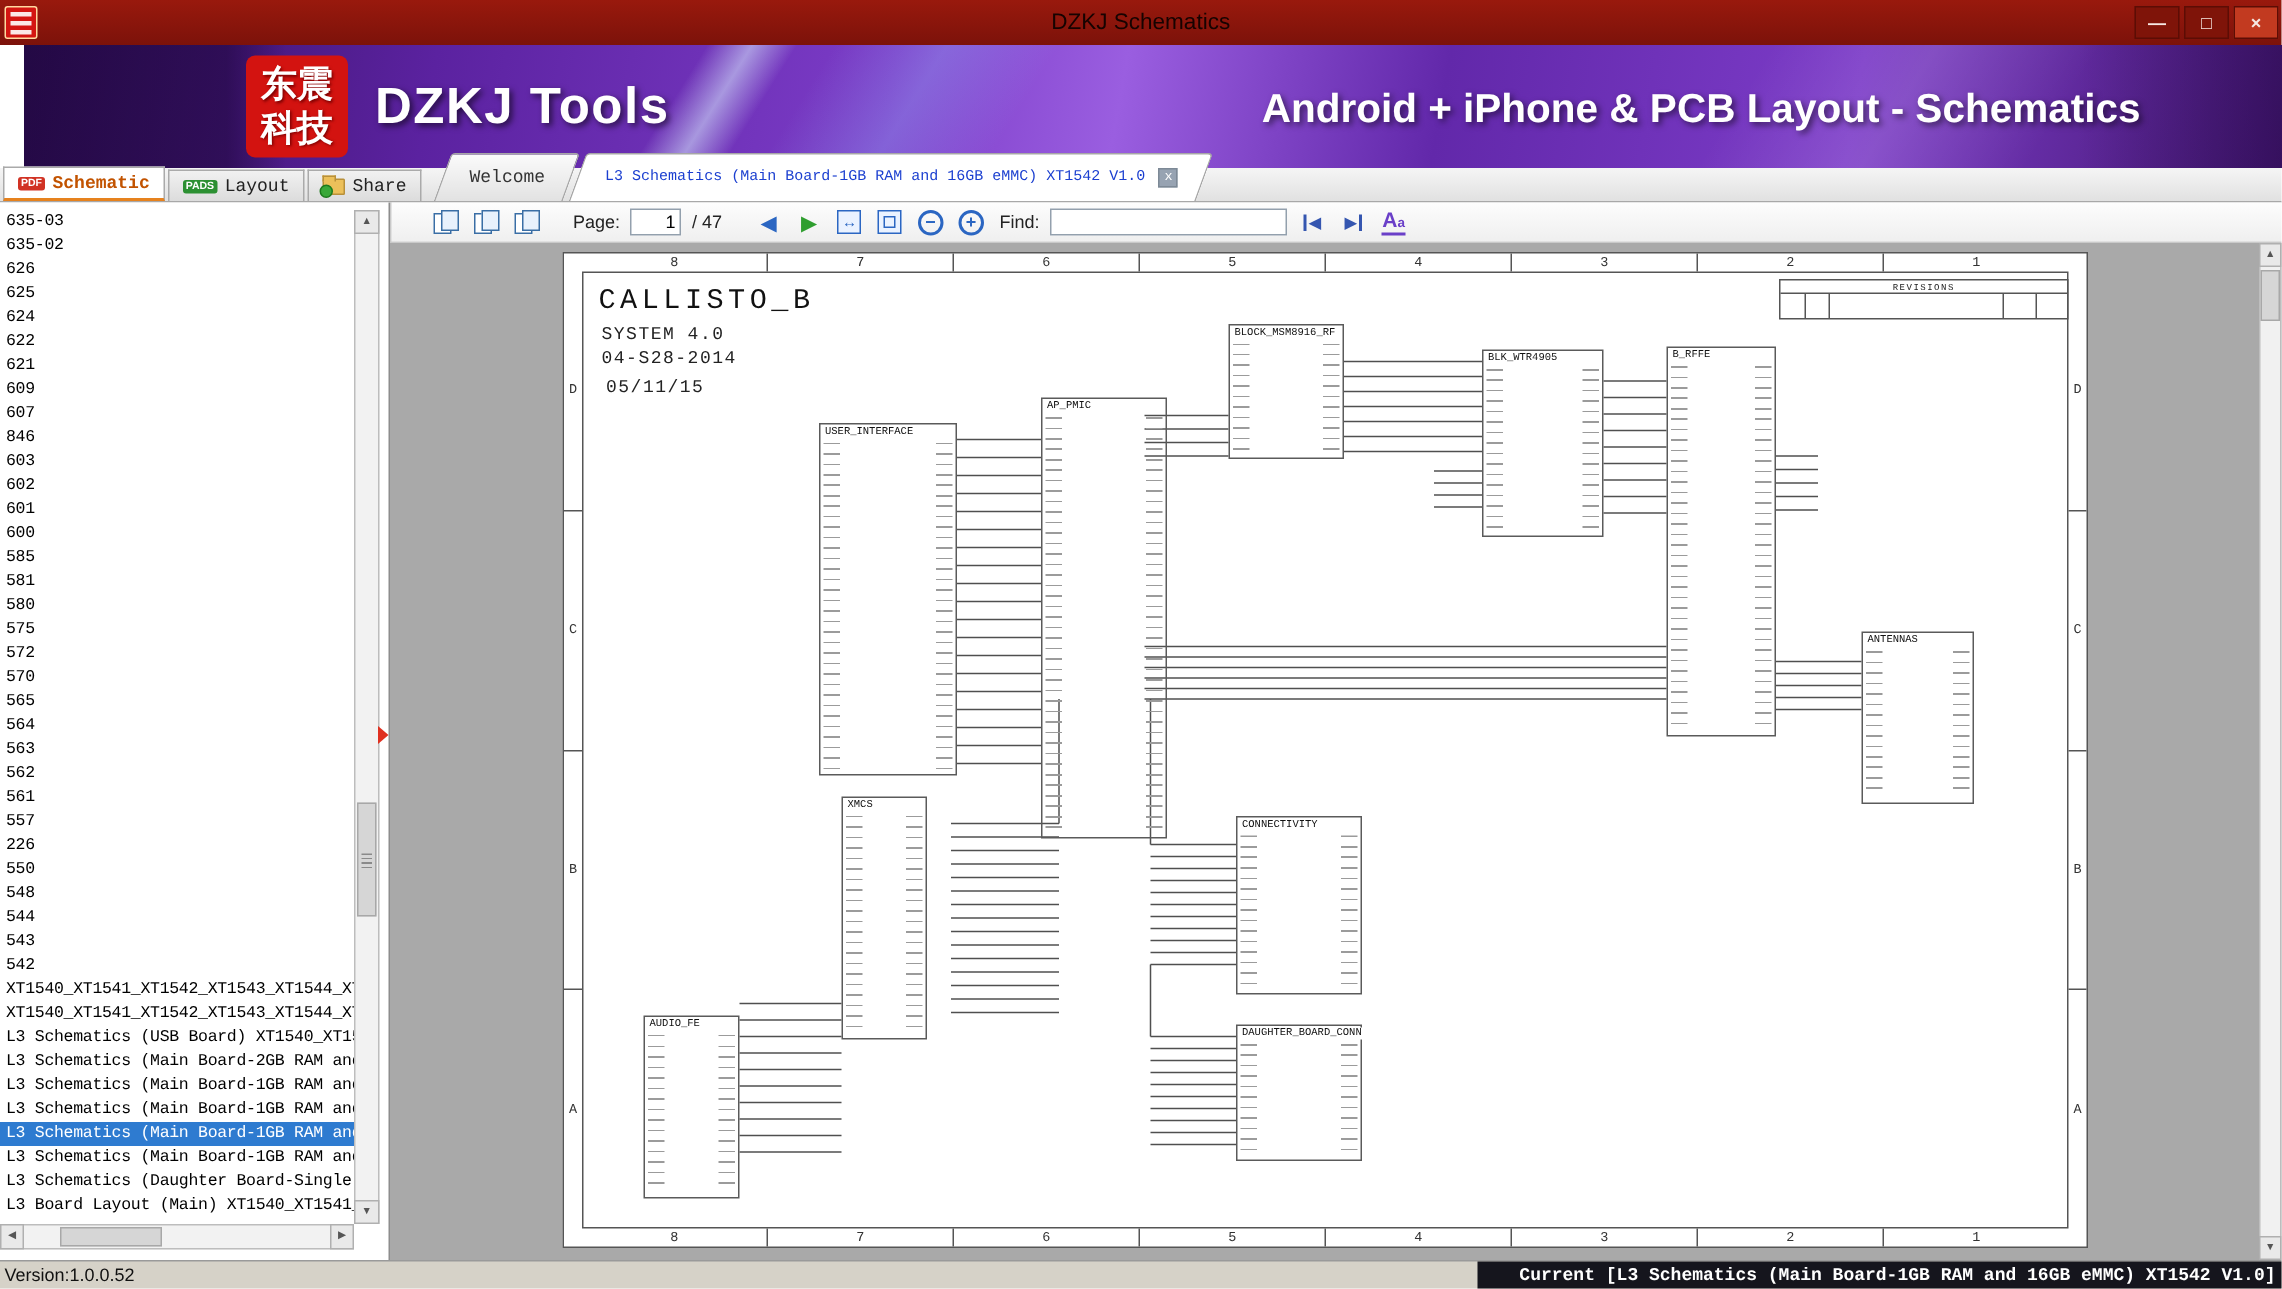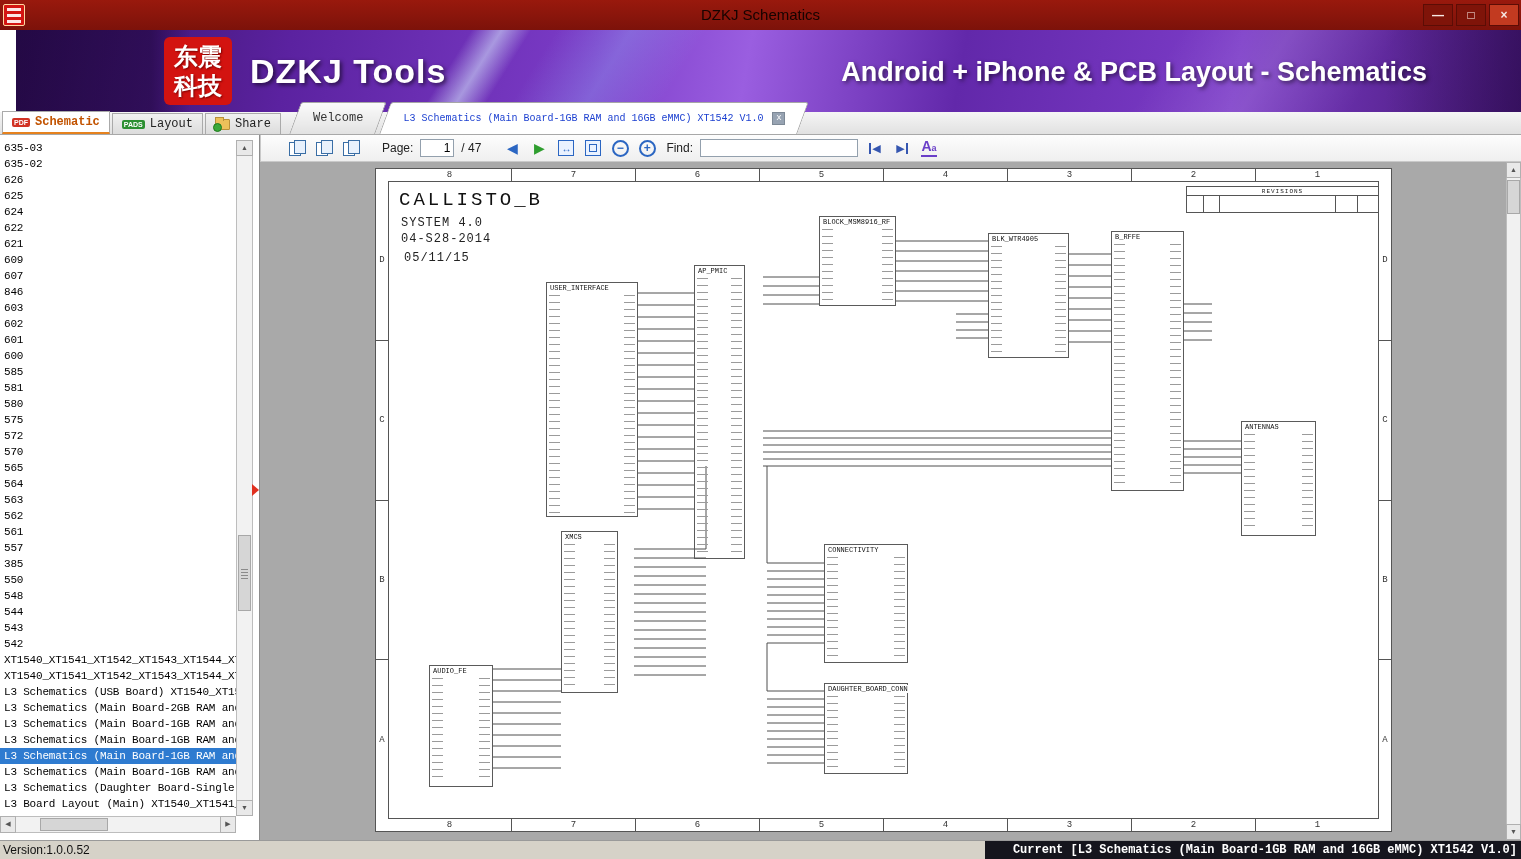--- a/index.html
+++ b/index.html
@@ -259,21 +259,21 @@
       <div class="side-item">580</div>
       <div class="side-item">575</div>
       <div class="side-item">572</div>
       <div class="side-item">570</div>
       <div class="side-item">565</div>
       <div class="side-item">564</div>
       <div class="side-item">563</div>
       <div class="side-item">562</div>
       <div class="side-item">561</div>
       <div class="side-item">557</div>
-      <div class="side-item">385</div>
+      <div class="side-item">226</div>
       <div class="side-item">550</div>
       <div class="side-item">548</div>
       <div class="side-item">544</div>
       <div class="side-item">543</div>
       <div class="side-item">542</div>
       <div class="side-item">XT1540_XT1541_XT1542_XT1543_XT1544_XT1</div>
       <div class="side-item">XT1540_XT1541_XT1542_XT1543_XT1544_XT1</div>
       <div class="side-item">L3 Schematics (USB Board) XT1540_XT154</div>
       <div class="side-item">L3 Schematics (Main Board-2GB RAM and</div>
       <div class="side-item">L3 Schematics (Main Board-1GB RAM and</div>
@@ -451,21 +451,21 @@
     <div class="sch-d2">05/11/15</div>
 
     <div>
 
         <div class="sch-block" style="left: 170px; top: 113px; width: 92px; height: 235px;">
           <div class="blk-label">USER_INTERFACE</div>
           <div class="pin-col l"></div>
           <div class="pin-col r"></div>
         </div>
 
-        <div class="sch-block" style="left: 318px; top: 96px; width: 51px; height: 294px;">
+        <div class="sch-block" style="left: 318px; top: 96px; width: 84px; height: 294px;">
           <div class="blk-label">AP_PMIC</div>
           <div class="pin-col l"></div>
           <div class="pin-col r"></div>
         </div>
 
         <div class="sch-block" style="left: 443px; top: 47px; width: 77px; height: 90px;">
           <div class="blk-label">BLOCK_MSM8916_RF</div>
           <div class="pin-col l"></div>
           <div class="pin-col r"></div>
         </div>
@@ -493,21 +493,21 @@
           <div class="pin-col l"></div>
           <div class="pin-col r"></div>
         </div>
 
         <div class="sch-block" style="left: 185px; top: 362px; width: 57px; height: 162px;">
           <div class="blk-label">XMCS</div>
           <div class="pin-col l"></div>
           <div class="pin-col r"></div>
         </div>
 
-        <div class="sch-block" style="left: 53px; top: 496px; width: 64px; height: 122px;">
+        <div class="sch-block" style="left: 53px; top: 508px; width: 64px; height: 122px;">
           <div class="blk-label">AUDIO_FE</div>
           <div class="pin-col l"></div>
           <div class="pin-col r"></div>
         </div>
 
         <div class="sch-block" style="left: 448px; top: 514px; width: 84px; height: 91px;">
           <div class="blk-label">DAUGHTER_BOARD_CONN</div>
           <div class="pin-col l"></div>
           <div class="pin-col r"></div>
         </div>

